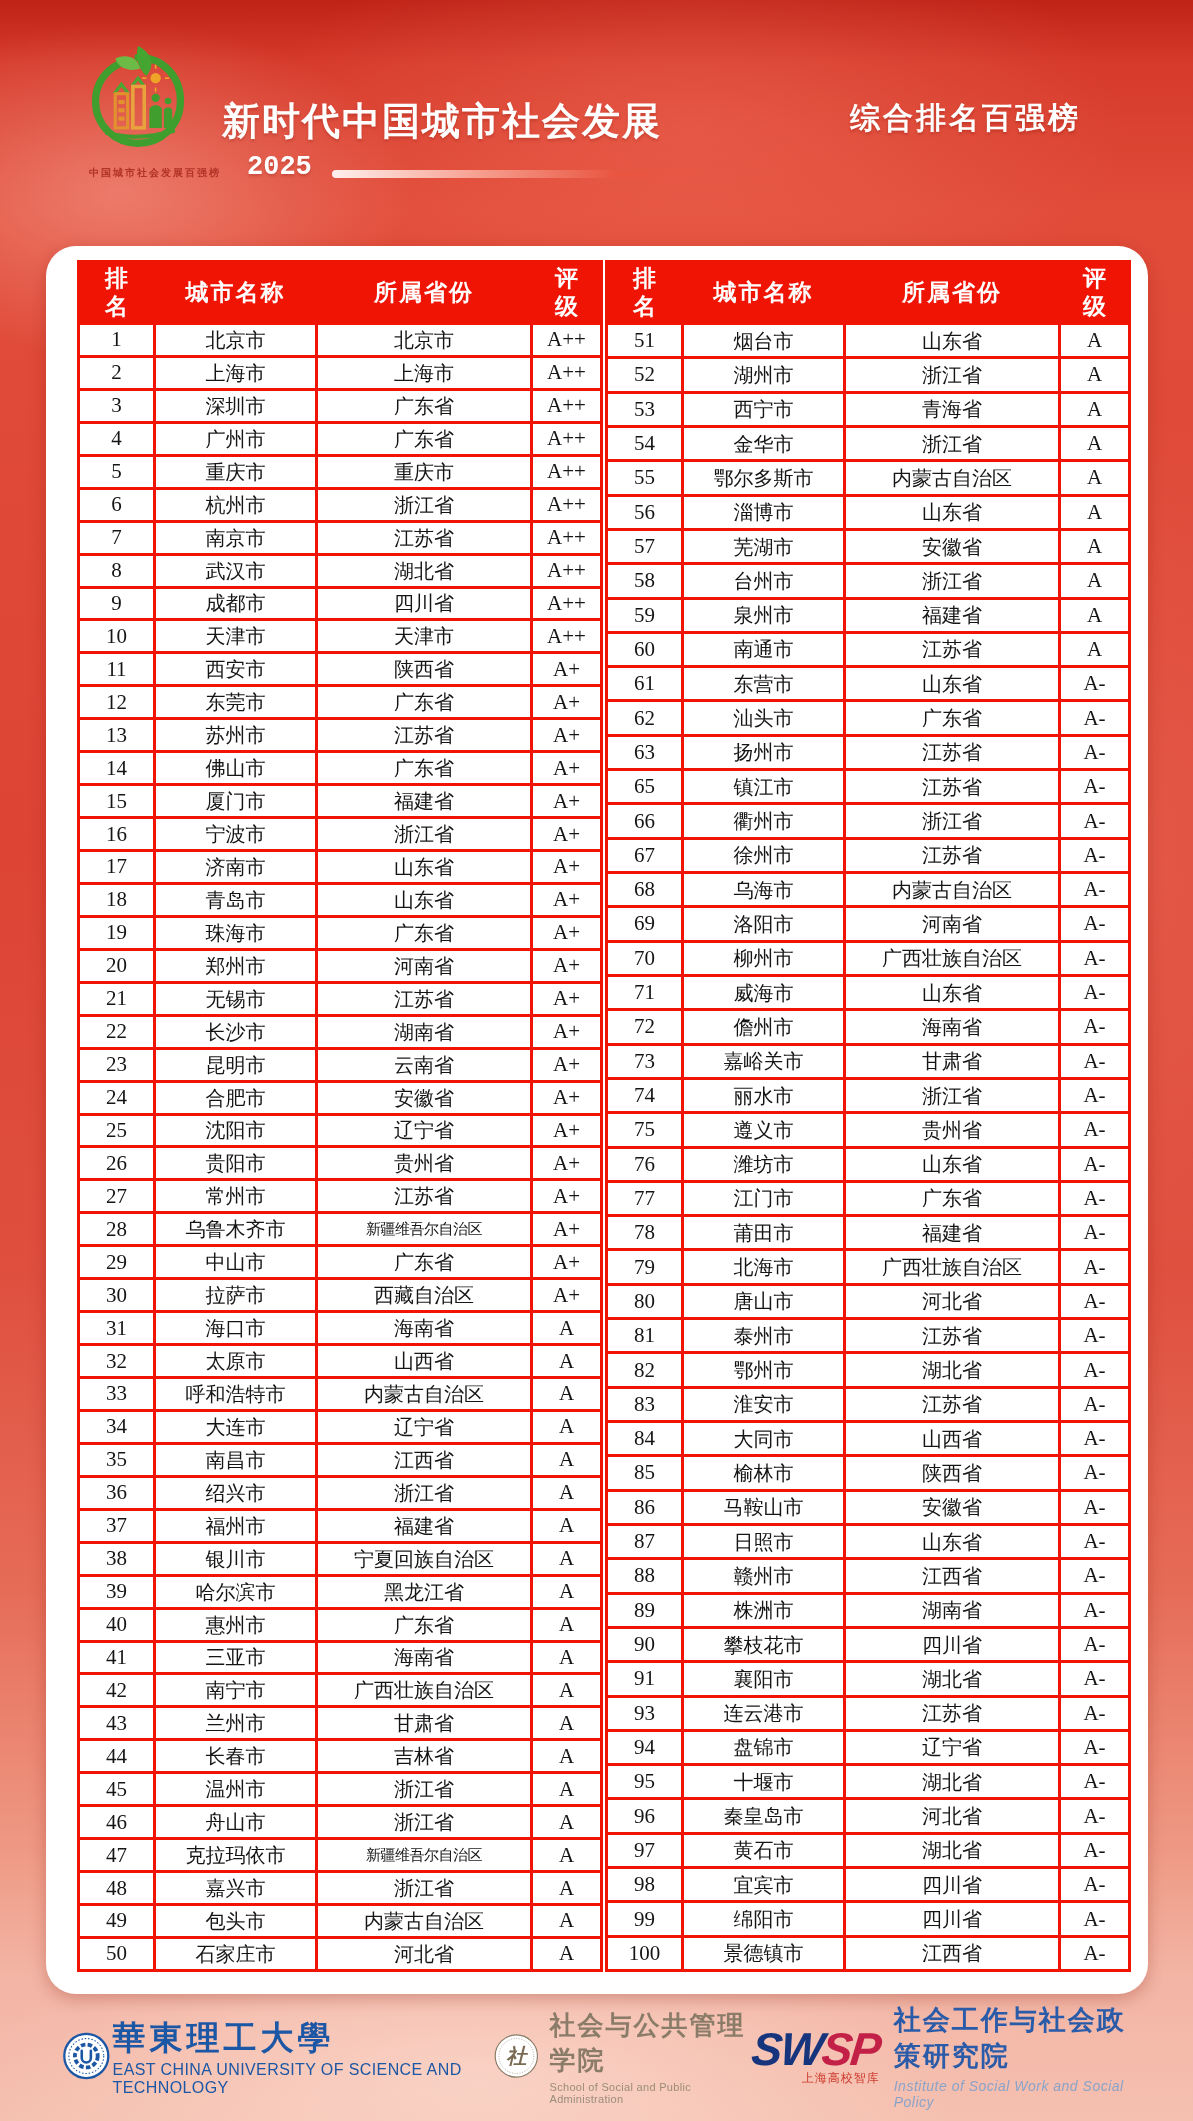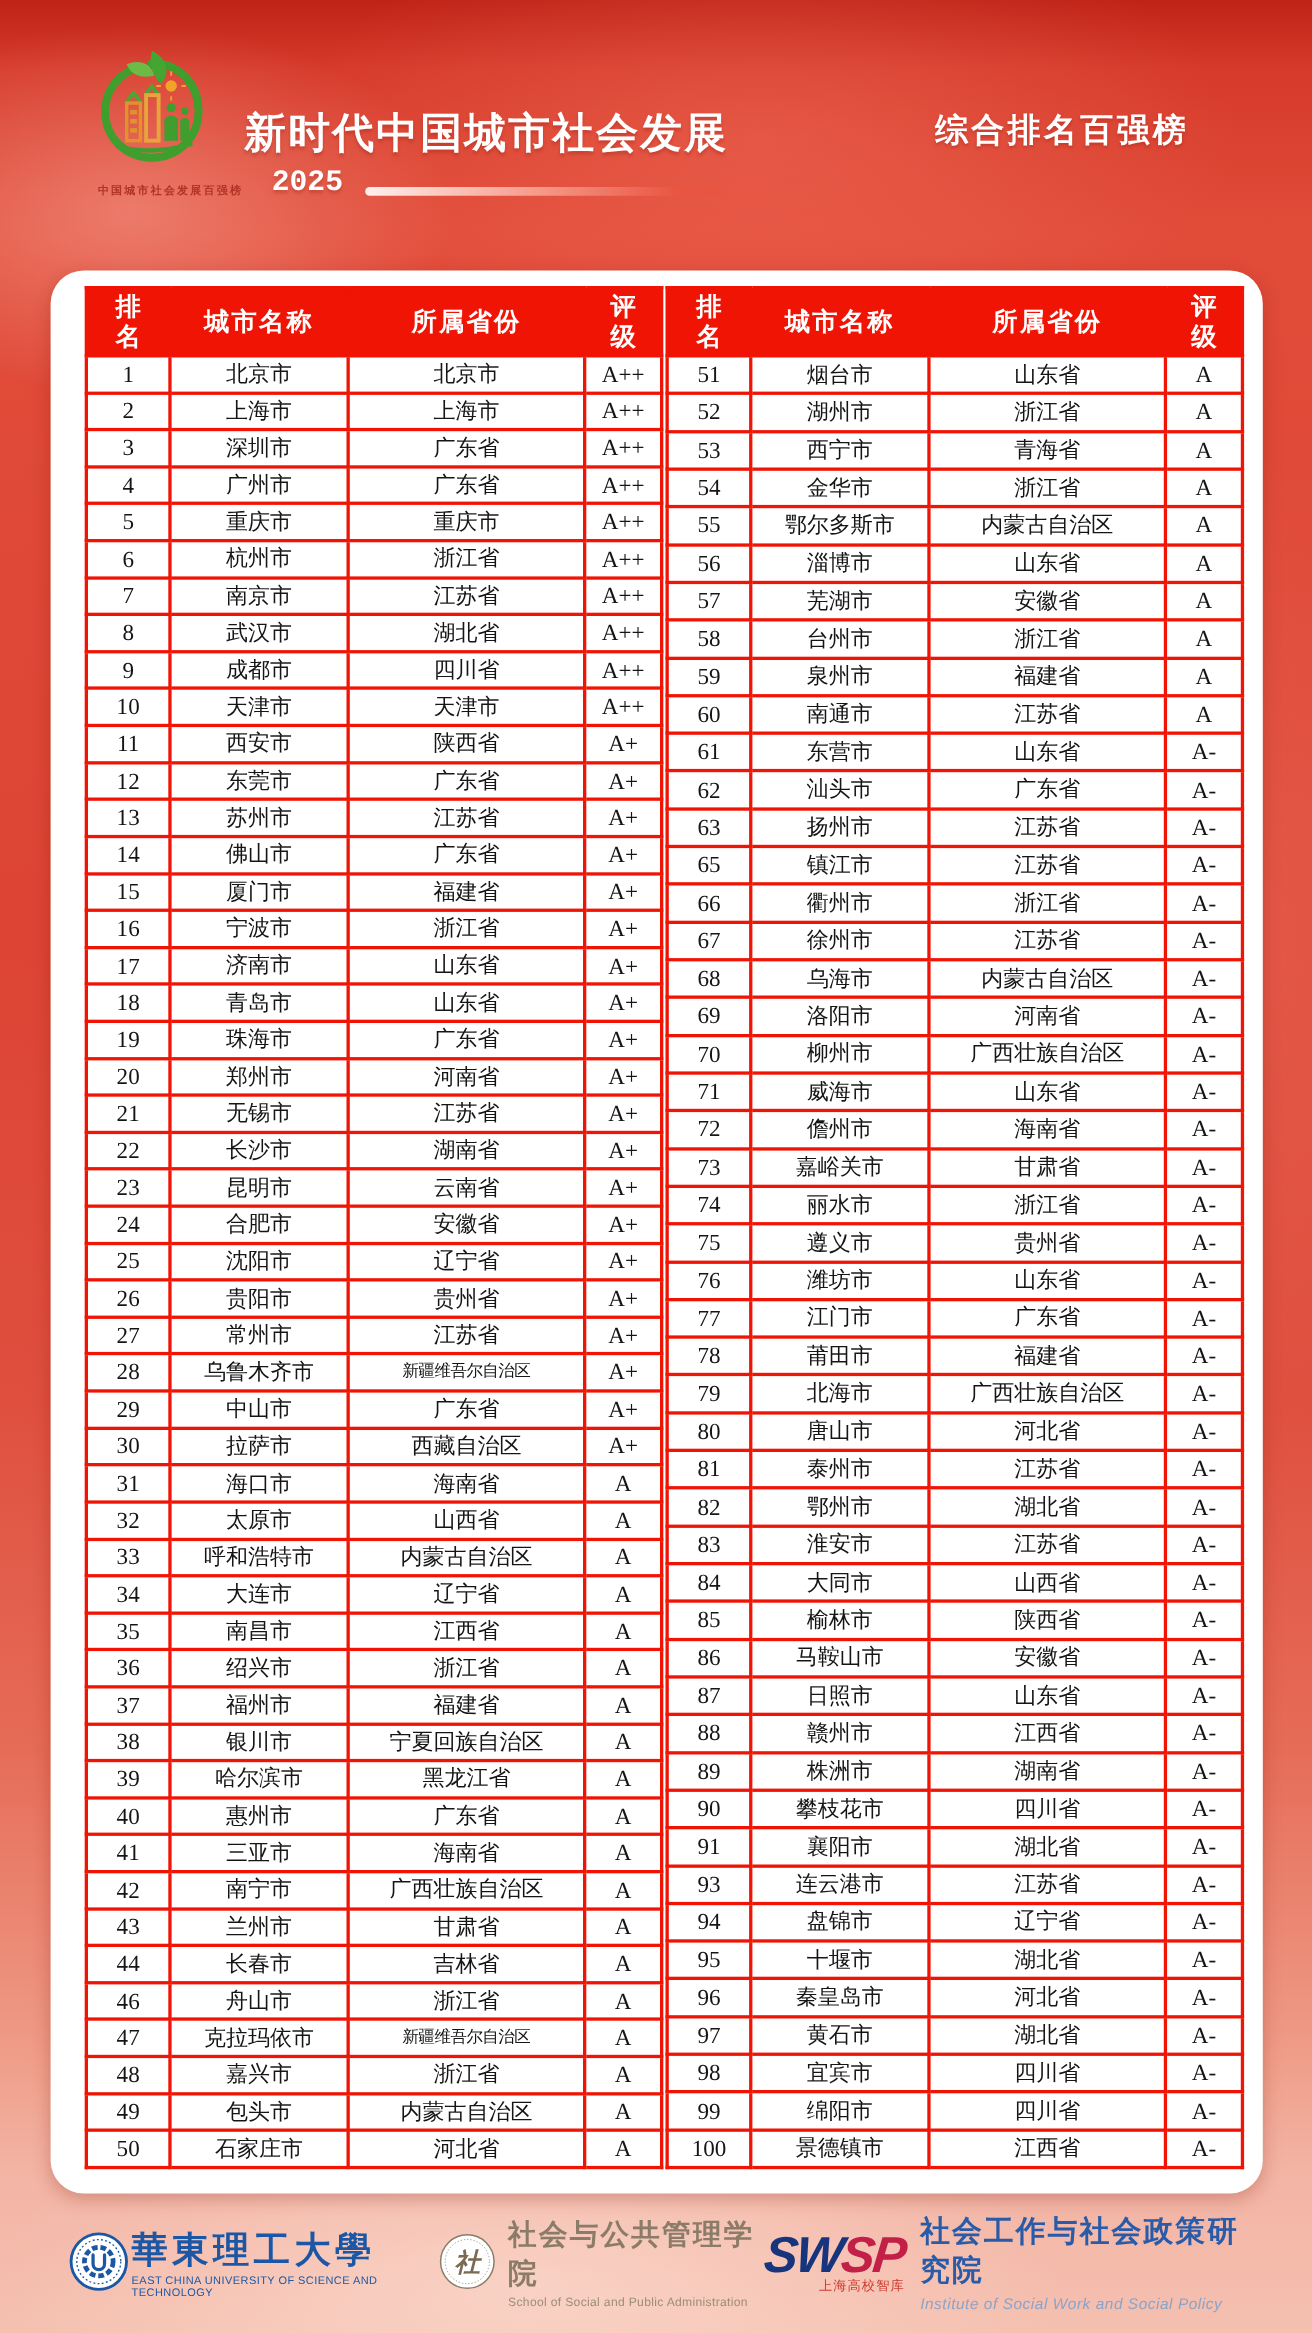--- a/index.html
+++ b/index.html
@@ -46,21 +46,21 @@
   .rank-table td.rank-cell,.rank-table td.rating-cell{font-size:21px;}
   .rank-table td.small-text{font-size:15px;letter-spacing:-0.5px;}
   
   .footer{position:absolute;left:0;top:2000px;width:1193px;height:112px;display:flex;
     align-items:center;justify-content:space-between;box-sizing:border-box;padding:0 44px 0 62px;}
   .org{display:flex;align-items:center;}
   .org-text{display:flex;flex-direction:column;justify-content:center;}
   .ecust{gap:2px;}
   .ecust-zh{font-size:33px;font-weight:bold;color:#1c57a5;letter-spacing:4px;
     font-family:"Liberation Serif","DejaVu Serif",serif;}
-  .ecust-en{font-size:10px;color:#1c57a5;letter-spacing:.4px;margin-top:0;}
+  .ecust-en{font-size:16px;color:#1c57a5;letter-spacing:.4px;margin-top:0;}
   .school{gap:10px;}
   .school-zh{font-size:26px;font-weight:bold;color:#8a7c68;letter-spacing:2px;
     font-family:"Liberation Serif","DejaVu Serif",serif;}
   .school-en{font-size:11px;color:#9b8d7a;letter-spacing:.3px;margin-top:3px;}
   .swsp{gap:14px;}
   .swsp-mark{display:flex;flex-direction:column;align-items:center;}
   .swsp-abbr{font-size:46px;font-weight:900;font-style:italic;letter-spacing:-2px;
     transform:skewX(-6deg);line-height:1;}
   .swsp-abbr .sw{color:#16357d;}
   .swsp-abbr .sp{color:#c22047;}
@@ -381,20 +381,26 @@
               <td class="province-cell">甘肃省</td>
               <td class="rating-cell">A</td>
             </tr>
             <tr>
               <td class="rank-cell">44</td>
               <td class="city-cell">长春市</td>
               <td class="province-cell">吉林省</td>
               <td class="rating-cell">A</td>
             </tr>
             <tr>
+              <td class="rank-cell">45</td>
+              <td class="city-cell">温州市</td>
+              <td class="province-cell">浙江省</td>
+              <td class="rating-cell">A</td>
+            </tr>
+            <tr>
               <td class="rank-cell">46</td>
               <td class="city-cell">舟山市</td>
               <td class="province-cell">浙江省</td>
               <td class="rating-cell">A</td>
             </tr>
             <tr>
               <td class="rank-cell">47</td>
               <td class="city-cell">克拉玛依市</td>
               <td class="province-cell small-text">新疆维吾尔自治区</td>
               <td class="rating-cell">A</td>

